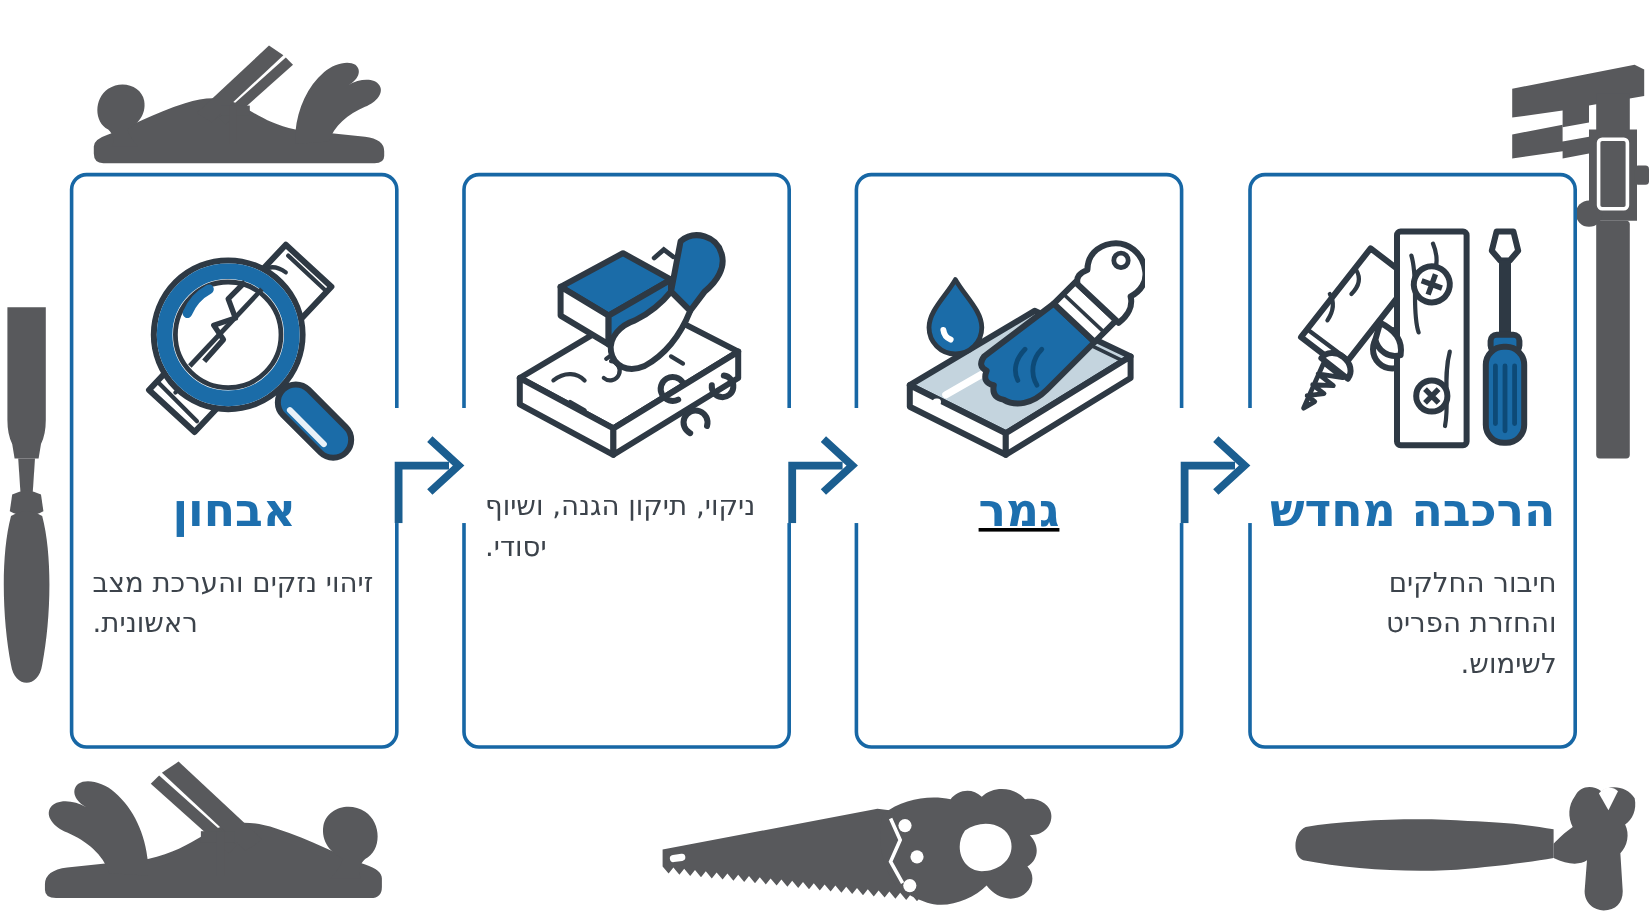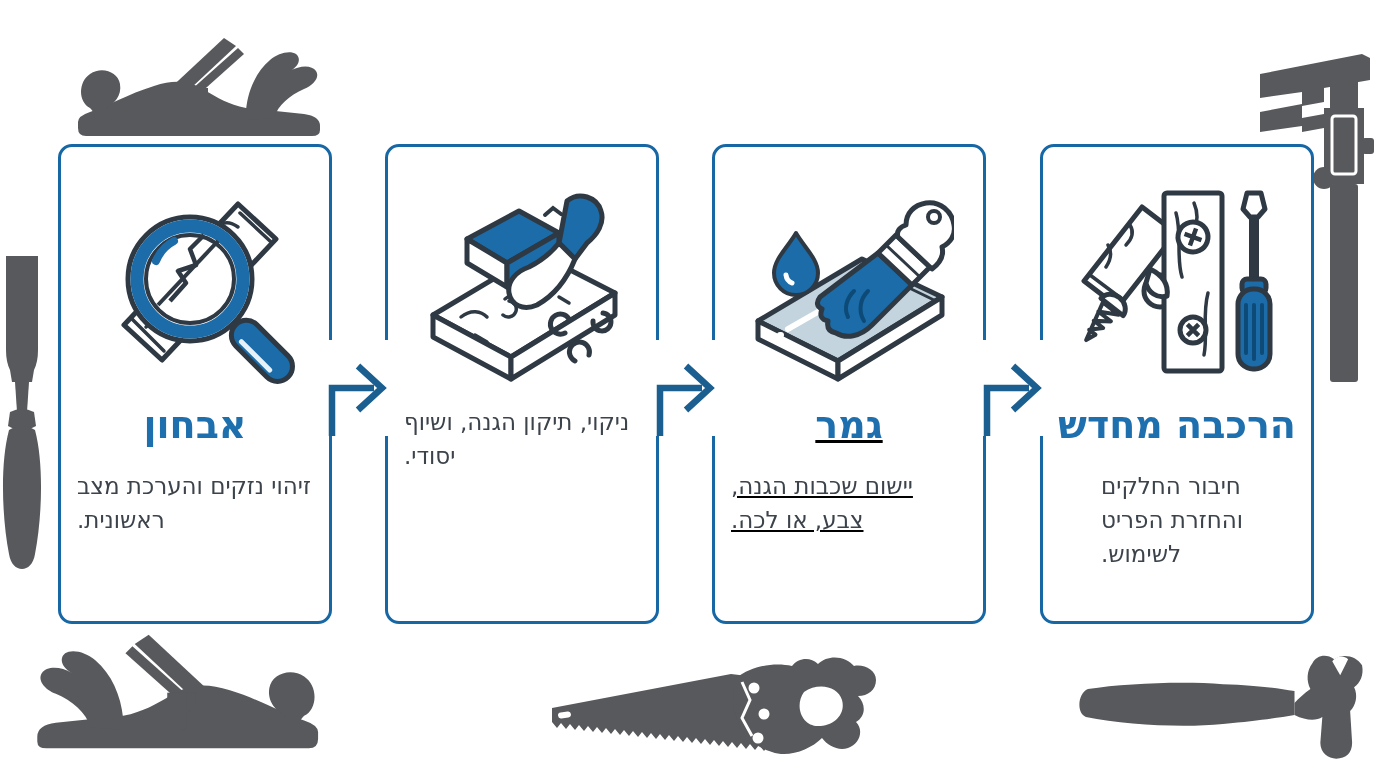--- a/index.html
+++ b/index.html
@@ -33,21 +33,21 @@
 
   .icon-wrap{width:210px;height:222px;display:flex;align-items:center;justify-content:center;}
   .title{
     margin:8px 0 12px;color:var(--title-blue);
     font-size:38px;font-weight:bold;line-height:44px;text-align:left;white-space:nowrap;
   }
   .desc{
     margin:10px 0 0;color:var(--text-dark);
     font-size:23px;font-weight:500;line-height:34px;text-align:left;width:236px;
   }
-  .card-4 .desc{align-self:flex-start;width:196px;}
+  .card-4 .desc{align-self:flex-start;width:196px;text-align:right;}
 
   .arrow{position:absolute;top:340px;width:76px;height:96px;}
   .arrow-1{left:322px;}
   .arrow-2{left:650px;}
   .arrow-3{left:977px;}
 
   .ol{stroke:var(--outline-dark);stroke-linejoin:round;}
 </style>
 </head>
 <body>
@@ -188,21 +188,20 @@
           <path d="M104,142 C100,134 102,124 110,116"></path>
           <path d="M120,146 C114,136 116,124 124,116"></path>
         </g>
         <polygon points="134,78 168,110 186,92 152,60" fill="#fff" class="ol" stroke-width="5"></polygon>
         <path d="M142,70 L176,102" stroke="var(--outline-dark)" stroke-width="3" fill="none"></path>
         <path d="M154,62 L188,94 C196,88 200,80 198,72 C206,68 212,60 210,50 C208,36 196,26 182,28 C170,30 162,38 162,50 C156,52 152,56 154,62 Z" fill="#fff" class="ol" stroke-width="5"></path>
         <circle cx="190" cy="42" r="6" fill="#fff" stroke="var(--outline-dark)" stroke-width="4"></circle>
       </svg>
     </div>
     <h2 class="title">גמר</h2>
-    <p class="desc">יישום שכבות הגנה, צבע, או לכה.</p>
   </div>
 
   <div class="card card-4">
     <div class="icon-wrap">
       <svg width="210" height="218" viewBox="0 0 210 218">
         <g class="ol" stroke-width="5" fill="#fff">
           <polygon points="12,106 70,32 104,58 46,132"></polygon>
         </g>
         <g stroke="var(--outline-dark)" stroke-width="3.5" fill="none" stroke-linecap="round">
           <path d="M34,92 Q42,80 36,70"></path>

